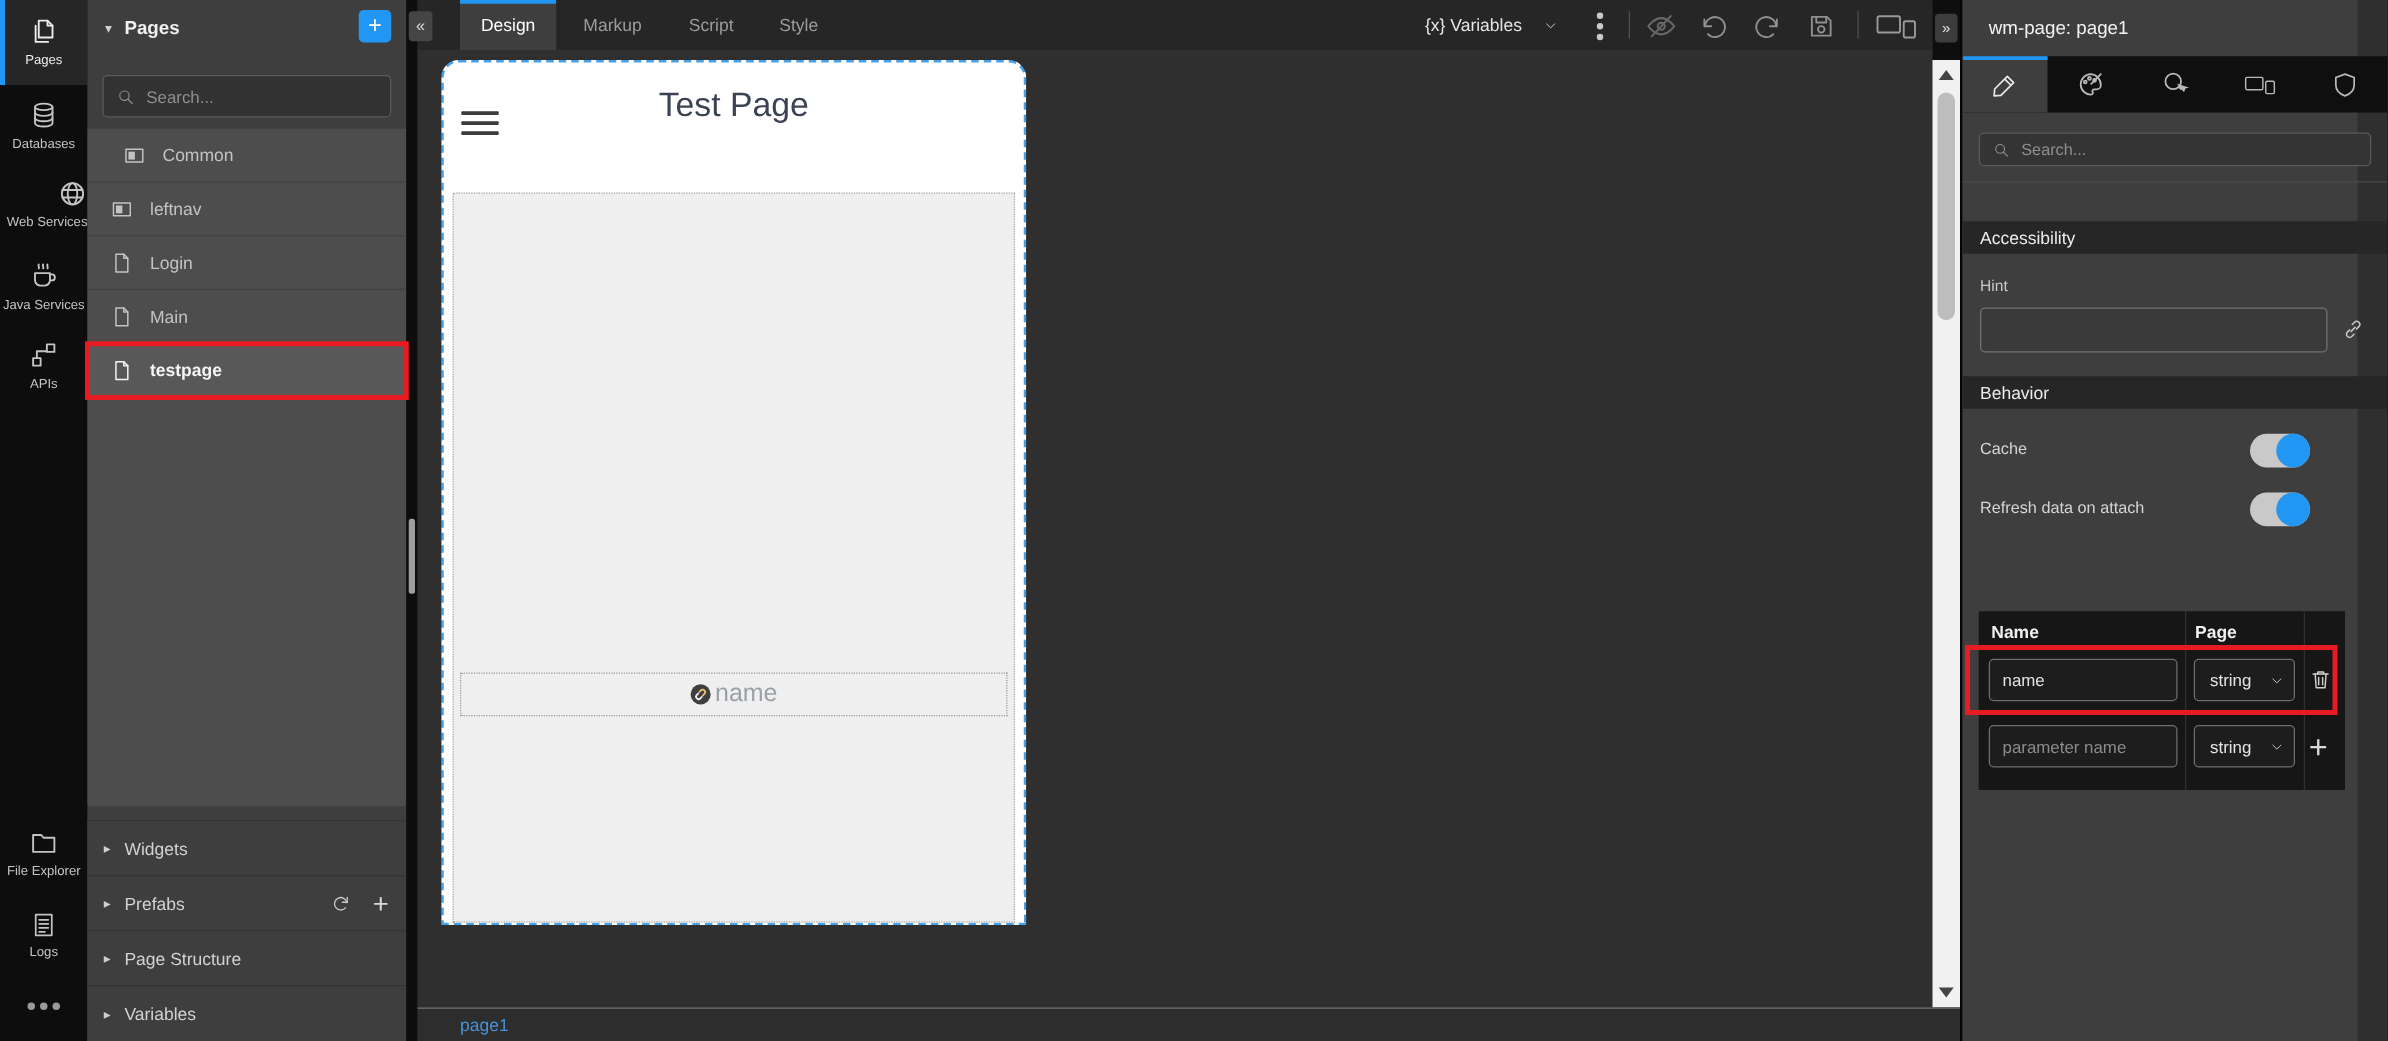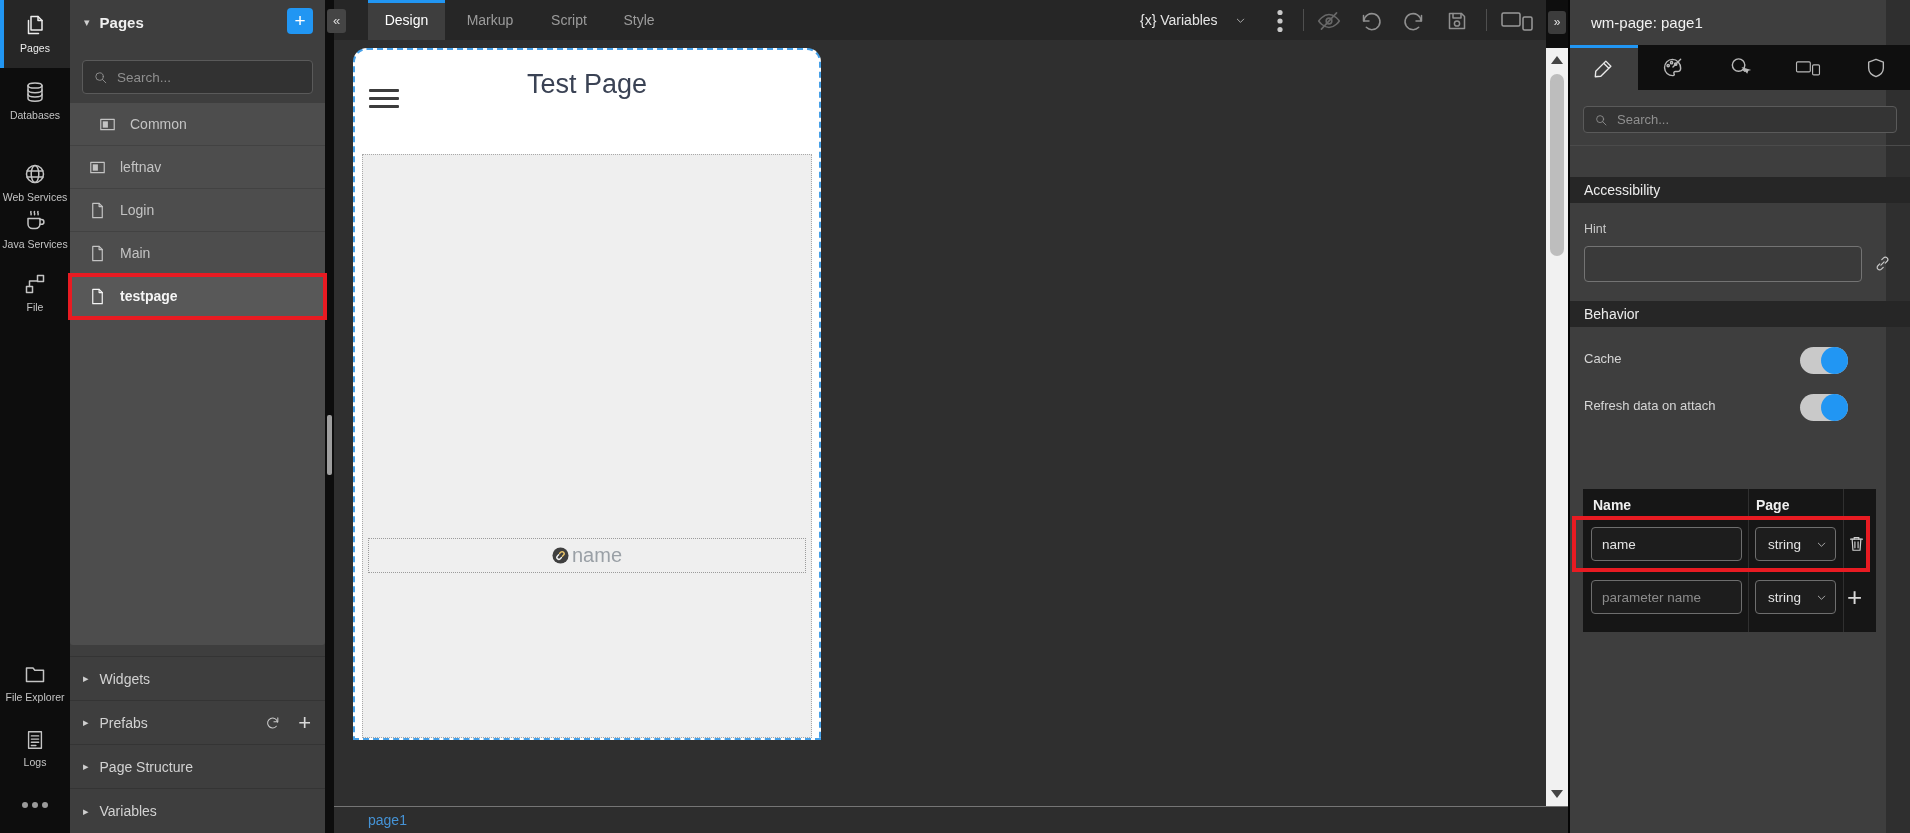--- a/index.html
+++ b/index.html
@@ -118,21 +118,21 @@
     </div>
     <div class="rail-item" style="top:72px;height:58px;">
       <svg class="ico" width="24" height="24" viewBox="0 0 24 24">
           <ellipse cx="12" cy="5.5" rx="7" ry="2.6"></ellipse>
           <path d="M5 5.5v13c0 1.5 3.1 2.7 7 2.7s7-1.2 7-2.7v-13"></path>
           <path d="M5 10c0 1.5 3.1 2.7 7 2.7s7-1.2 7-2.7"></path>
           <path d="M5 14.3c0 1.5 3.1 2.7 7 2.7s7-1.2 7-2.7"></path>
         </svg>
       <div class="rail-label">Databases</div>
     </div>
-    <div class="rail-item" style="top:151px;height:64px;">
+    <div class="rail-item" style="top:132px;height:64px;align-items:flex-end;">
       <svg class="ico" width="24" height="24" viewBox="0 0 24 24">
           <circle cx="12" cy="12" r="8.5"></circle>
           <ellipse cx="12" cy="12" rx="3.8" ry="8.5"></ellipse>
           <path d="M4 9h16M4 15h16"></path>
         </svg>
       <div class="rail-label">Web Services</div>
     </div>
     <div class="rail-item" style="top:198px;height:64px;">
       <svg class="ico" width="24" height="24" viewBox="0 0 24 24">
           <path d="M8 2.5c-1 1.3.9 1.9 0 3.2M11.5 2.5c-1 1.3.9 1.9 0 3.2M15 2.5c-1 1.3.9 1.9 0 3.2"></path>
@@ -140,21 +140,21 @@
           <path d="M17 10.5h1.5a2.4 2.4 0 0 1 0 4.8H17"></path>
         </svg>
       <div class="rail-label">Java Services</div>
     </div>
     <div class="rail-item" style="top:264px;height:58px;">
       <svg class="ico" width="24" height="24" viewBox="0 0 24 24">
           <rect x="3.5" y="14.5" width="6" height="6"></rect>
           <rect x="14.5" y="3.5" width="6" height="6"></rect>
           <path d="M6.5 14.5V9h8"></path>
         </svg>
-      <div class="rail-label">File</div>
+      <div class="rail-label">APIs</div>
     </div>
     <div class="rail-item" style="top:652px;height:62px;">
       <svg class="ico" width="24" height="24" viewBox="0 0 24 24">
           <path d="M3.5 6h6.5l1.8 2.2h8.7v11.3H3.5z"></path>
         </svg>
       <div class="rail-label">File Explorer</div>
     </div>
     <div class="rail-item" style="top:722px;height:54px;">
       <svg class="ico" width="22" height="22" viewBox="0 0 24 24">
           <rect x="5" y="3" width="14" height="18"></rect>

